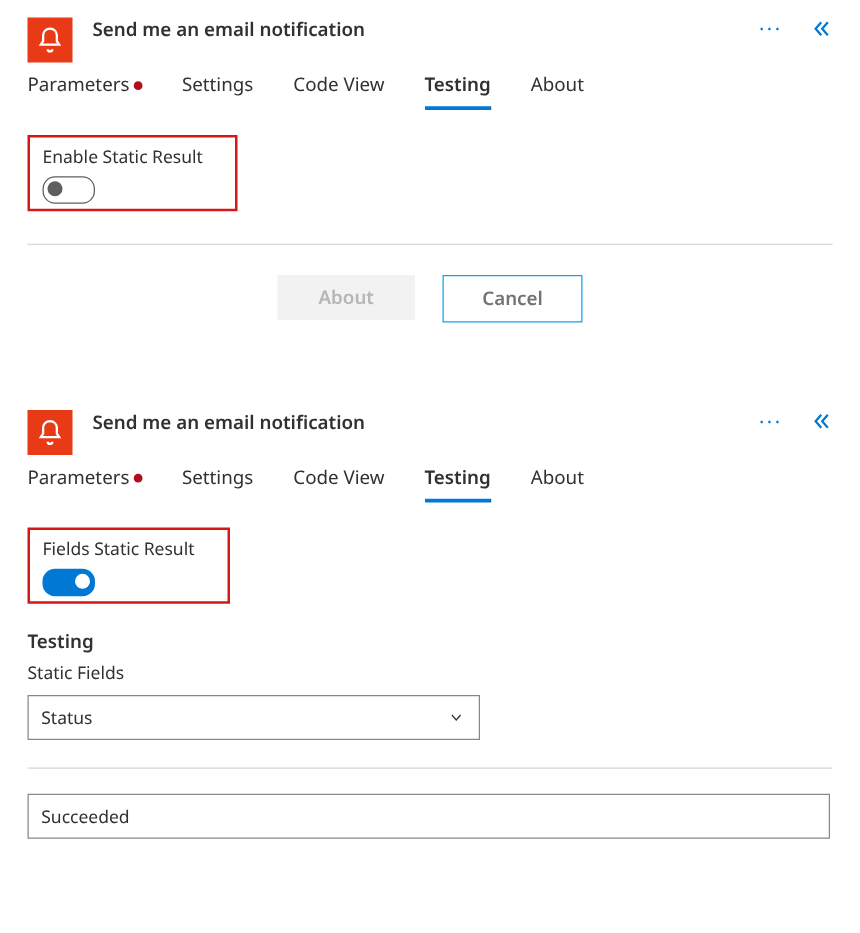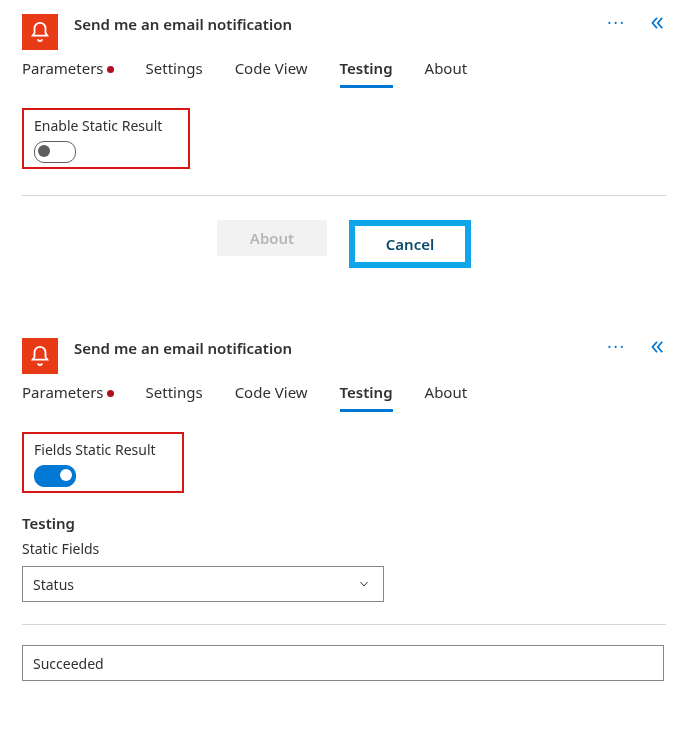--- a/index.html
+++ b/index.html
@@ -61,21 +61,21 @@
     content:"";position:absolute;right:3px;top:3px;width:12px;height:12px;border-radius:50%;
     background:#fff;
   }
 
   .rule{border:0;border-top:1px solid var(--border);margin:26px 0 18px 0;}
 
   
   .actions{display:flex;justify-content:center;gap:22px;padding:6px 0 10px 0;}
   .btn{min-width:110px;height:36px;font:600 15px var(--font);display:flex;align-items:center;justify-content:center;}
   .btn.save{background:#f2f2f2;color:#b8b6b4;border:0;}
-  .btn.cancel{background:#fff;border:6px solid #0ea5e9;color:#0c4a6e;text-align:right;}
+  .btn.cancel{background:#fff;border:1px solid #0ea5e9;color:#737373;text-align:right;}
 
   .divider{height:26px;}
 
   
   .sec-title{font-weight:600;margin:20px 0 4px 0;font-size:15px;}
   .field-label{font-size:14px;margin:6px 0 8px 0;}
   .req{color:#a80000;margin-left:3px;}
   .select{
     border:1px solid #8a8886;height:34px;display:flex;align-items:center;justify-content:space-between;
     padding:0 10px 0 10px;font-size:14px;color:var(--text);

